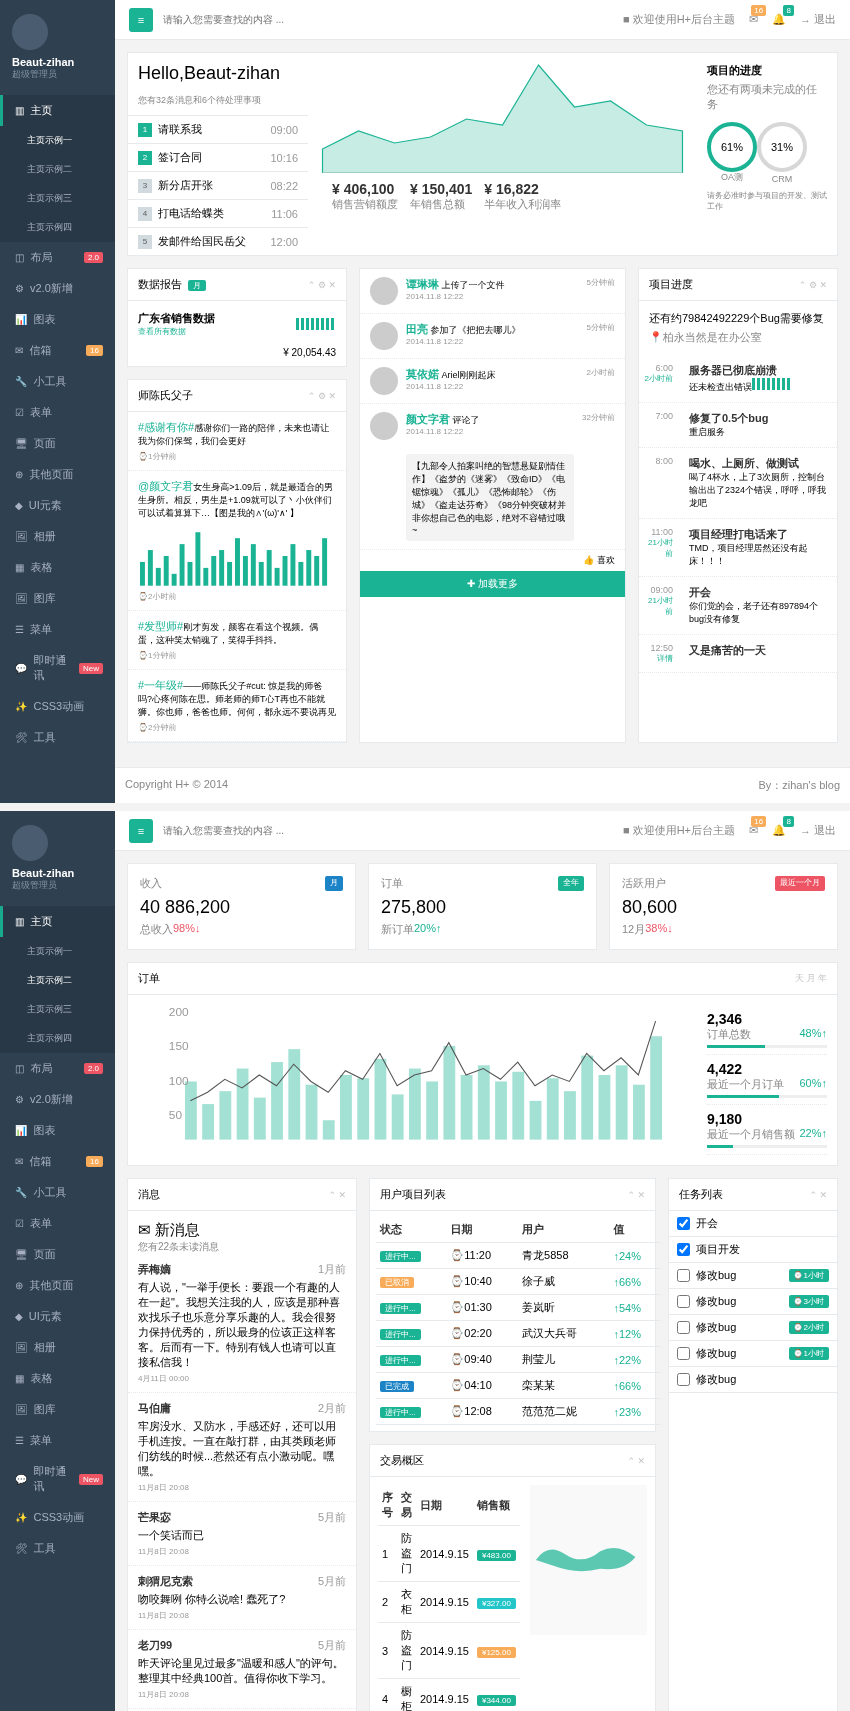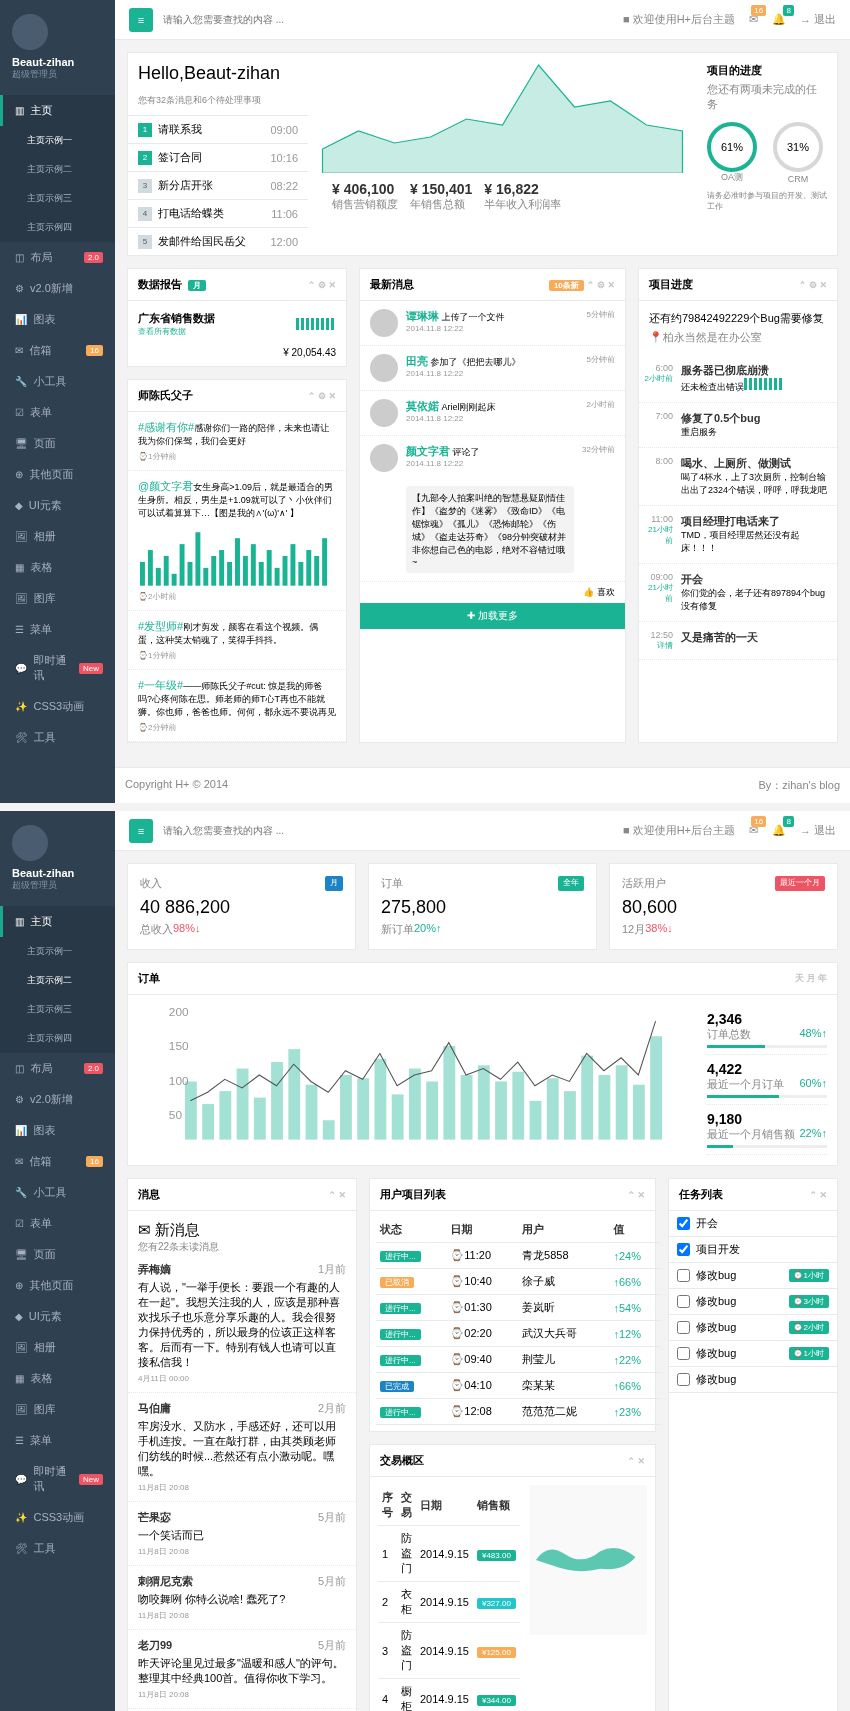--- a/index.html
+++ b/index.html
@@ -20,21 +20,21 @@
 .topbar{background:#fff;height:40px;display:flex;align-items:center;padding:0 14px;gap:10px;border-bottom:1px solid #e7eaec}
 .menu-btn{width:24px;height:24px;background:#1ab394;border-radius:3px;display:flex;align-items:center;justify-content:center;color:#fff}
 .search{flex:1;border:none;color:#999;font-size:10px;outline:none}
 .topright{display:flex;align-items:center;gap:14px;font-size:10px;color:#888}
 .ico-badge{position:relative}
 .ico-badge::after{content:attr(data-n);position:absolute;top:-8px;right:-8px;background:#f8ac59;color:#fff;font-size:8px;padding:1px 3px;border-radius:2px}
 .ico-badge.g::after{background:#1ab394}
 .content{padding:12px}
 .row{display:flex;gap:12px;margin-bottom:12px}
 .panel{background:#fff;border:1px solid #e7eaec}
-.phead{padding:8px 10px;border-bottom:1px solid #e7eaec;display:flex;align-items:center;justify-content:space-between;font-size:11px;font-weight:700}
+.phead{padding:8px 10px;border-bottom:1px solid #e7eaec;display:flex;align-items:center;justify-content:space-between;font-size:11px;font-weight:400}
 .phead .tools{color:#c4c4c4;font-size:9px}
 .lbl{font-size:8px;padding:1px 5px;border-radius:2px;color:#fff;margin-left:6px}
 .l-grn{background:#1ab394}.l-blu{background:#1c84c6}.l-yel{background:#f8ac59}.l-red{background:#ed5565}.l-nav{background:#23c6c8}
 
 .hero{display:flex;gap:12px}
 .todo{width:180px}
 .todo h2{font-size:18px;font-weight:300;padding:10px}
 .todo .sub{font-size:9px;color:#888;padding:0 10px 8px}
 .todo ul{list-style:none}
 .todo li{display:flex;align-items:center;gap:6px;padding:6px 10px;border-top:1px solid #e7eaec;font-size:10px}
@@ -42,37 +42,37 @@
 .todo li .n.g{background:#d1dade;color:#5e5e5e}
 .todo li .t{margin-left:auto;color:#999}
 .chartbox{flex:1}
 svg.area{width:100%;height:120px}
 .stats{display:flex;gap:12px;padding:6px 12px}
 .stats div{font-size:9px;color:#888}
 .stats strong{display:block;font-size:14px;color:#333}
 .prog{width:140px;padding:10px}
 .prog h4{font-size:11px;margin-bottom:4px}
 .prog .s{font-size:11px;color:#888;margin-bottom:10px}
-.donuts{display:flex;gap:16px}
+.donuts{display:flex;gap:0}
 .donut{width:50px;height:50px;border-radius:50%;border:4px solid #1ab394;display:flex;align-items:center;justify-content:center;font-size:10px;position:relative}
 .donut.gray{border-color:#d7d7d7}
 .donut .cap{position:absolute;bottom:-16px;font-size:9px;color:#888}
 .small{font-size:8px;color:#888;margin-top:18px}
 
 .feed-item{display:flex;gap:8px;padding:8px 10px;border-bottom:1px dotted #e7eaec}
 .feed-av{width:28px;height:28px;border-radius:50%;background:#ccc;flex-shrink:0}
 .feed-bd{flex:1;font-size:9px}
 .feed-bd strong{color:#1ab394}
 .feed-tm{font-size:8px;color:#999}
 .feed-rt{font-size:8px;color:#999}
 .loadmore{background:#1ab394;color:#fff;text-align:center;padding:6px;cursor:pointer;font-size:10px}
 .quote{background:#f3f3f4;padding:6px;border-radius:3px;font-size:9px;margin-top:18px}
 .like{text-align:right;padding:4px 10px;font-size:9px}
 
-.tl-item{display:flex;gap:8px;padding:8px 4px;border-bottom:1px dotted #e7eaec}
+.tl-item{display:flex;gap:16px;padding:8px 4px;border-bottom:1px dotted #e7eaec}
 .tl-t{width:30px;text-align:right;font-size:9px;color:#999}
 .tl-t .ic{font-size:8px}
 .tl-b{flex:1;font-size:9px}
 .tl-b strong{display:block;color:#333}
 .spark{display:inline-block;width:40px;height:12px;background:repeating-linear-gradient(90deg,#1ab394 0 3px,transparent 3px 5px)}
 
 .statcard{flex:1;padding:12px}
 .statcard .t{display:flex;justify-content:space-between;font-size:10px;color:#888;margin-bottom:6px}
 .statcard h3{font-size:18px;font-weight:400}
 .statcard .f{font-size:9px;color:#888;display:flex;justify-content:flex-start;margin-top:4px}
@@ -268,24 +268,20 @@
                       <rect x="178" y="30" width="5" height="30" fill="#1ab394"></rect>
                       <rect x="186" y="12" width="5" height="48" fill="#1ab394"></rect>
                     </svg></div><div class="tm">⌚2小时前</div></div>
                 <div class="dyn"><span class="u">#发型师#</span>刚才剪发，颜客在看这个视频。偶蛋，这种笑太销魂了，笑得手抖抖。<div class="tm">⌚1分钟前</div></div>
                 <div class="dyn"><span class="u">#一年级#</span>——师陈氏父子#cut:   惊是我的师爸吗?心疼何陈在思。师老师的师T心T再也不能就狮。你也师，爸爸也师。何何，都永远不要说再见<div class="tm">⌚2分钟前</div></div>
               </div>
           </div>
         </div>
 
         <div class="panel" style="flex:1">
-          <div class="phead">
-              <span>最新消息</span>
-              <span><span class="lbl l-yel">10条新</span> <span class="tools">⌃ ⚙ ✕</span></span>
-            </div>
           <div id="feed-list">
               <div class="feed-item">
                 <div class="feed-av"></div>
                 <div class="feed-bd"><strong>谭琳琳</strong> 上传了一个文件<div class="feed-tm">2014.11.8 12:22</div></div>
                 <div class="feed-rt">5分钟前</div>
               </div>
               <div class="feed-item">
                 <div class="feed-av"></div>
                 <div class="feed-bd"><strong>田亮</strong> 参加了《把把去哪儿》<div class="feed-tm">2014.11.8 12:22</div></div>
                 <div class="feed-rt">5分钟前</div>

